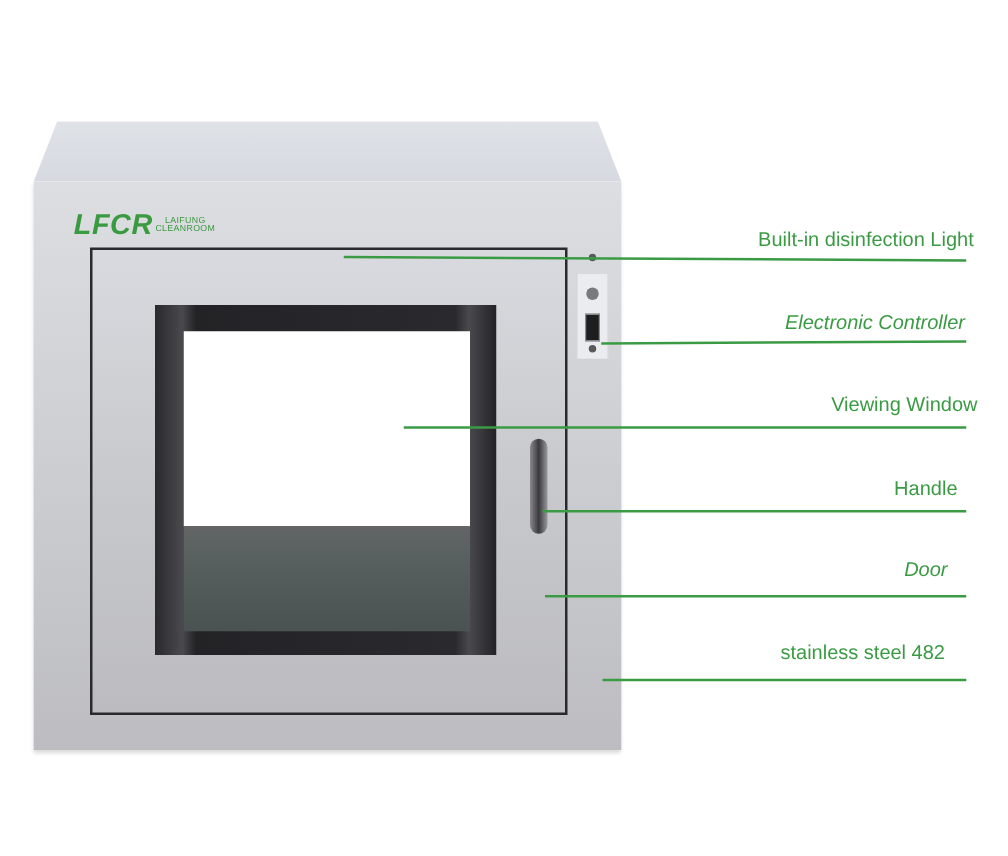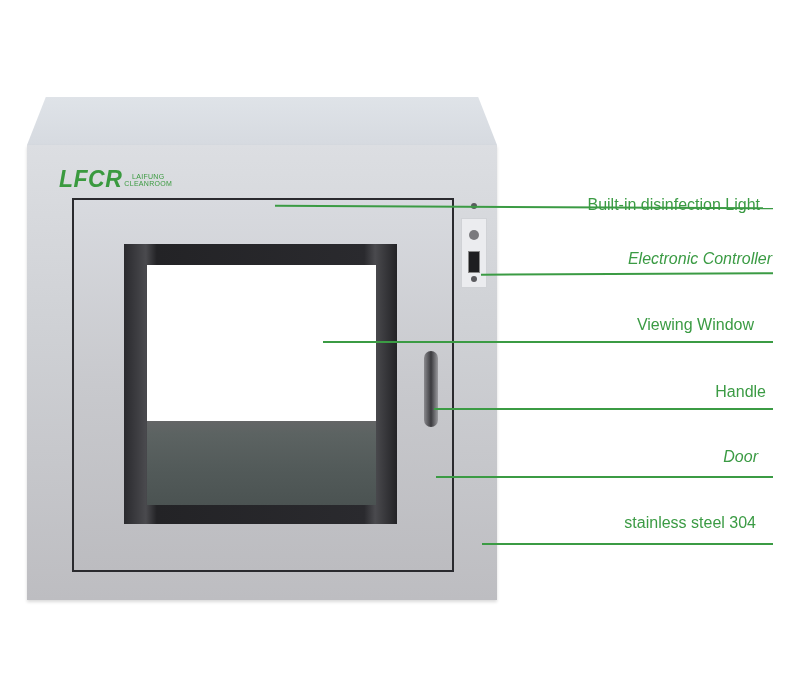--- a/index.html
+++ b/index.html
@@ -71,19 +71,19 @@
   <div class="ctrl-btn"></div>
   <div class="dot" style="left:471px;top:276px;width:6px;height:6px;"></div>
 
   <div class="leader" style="left:275px;top:206px;width:498px;transform:rotate(0.3deg);"></div>
   <div class="leader" style="left:481px;top:273px;width:292px;transform:rotate(-0.3deg);"></div>
   <div class="leader" style="left:323px;top:341px;width:450px;"></div>
   <div class="leader" style="left:434px;top:408px;width:339px;"></div>
   <div class="leader" style="left:436px;top:476px;width:337px;"></div>
   <div class="leader" style="left:482px;top:543px;width:291px;"></div>
 
-  <div class="label" style="right:46px;top:184px;margin-top:12px;">Built-in disinfection Light</div>
+  <div class="label" style="right:27px;top:184px;">Built-in disinfection Light</div>
   <div class="label" style="right:34px;top:250px;font-style:italic;">Electronic Controller</div>
-  <div class="label" style="right:52px;top:316px;">Viewing Window</div>
+  <div class="label" style="right:24px;top:316px;">Viewing Window</div>
   <div class="label" style="right:40px;top:383px;">Handle</div>
   <div class="label" style="right:48px;top:448px;font-style:italic;">Door</div>
-  <div class="label" style="right:50px;top:514px;">stainless steel 304</div>
+  <div class="label" style="right:50px;top:514px;">stainless steel 482</div>
 </div>
 
 </body></html>

